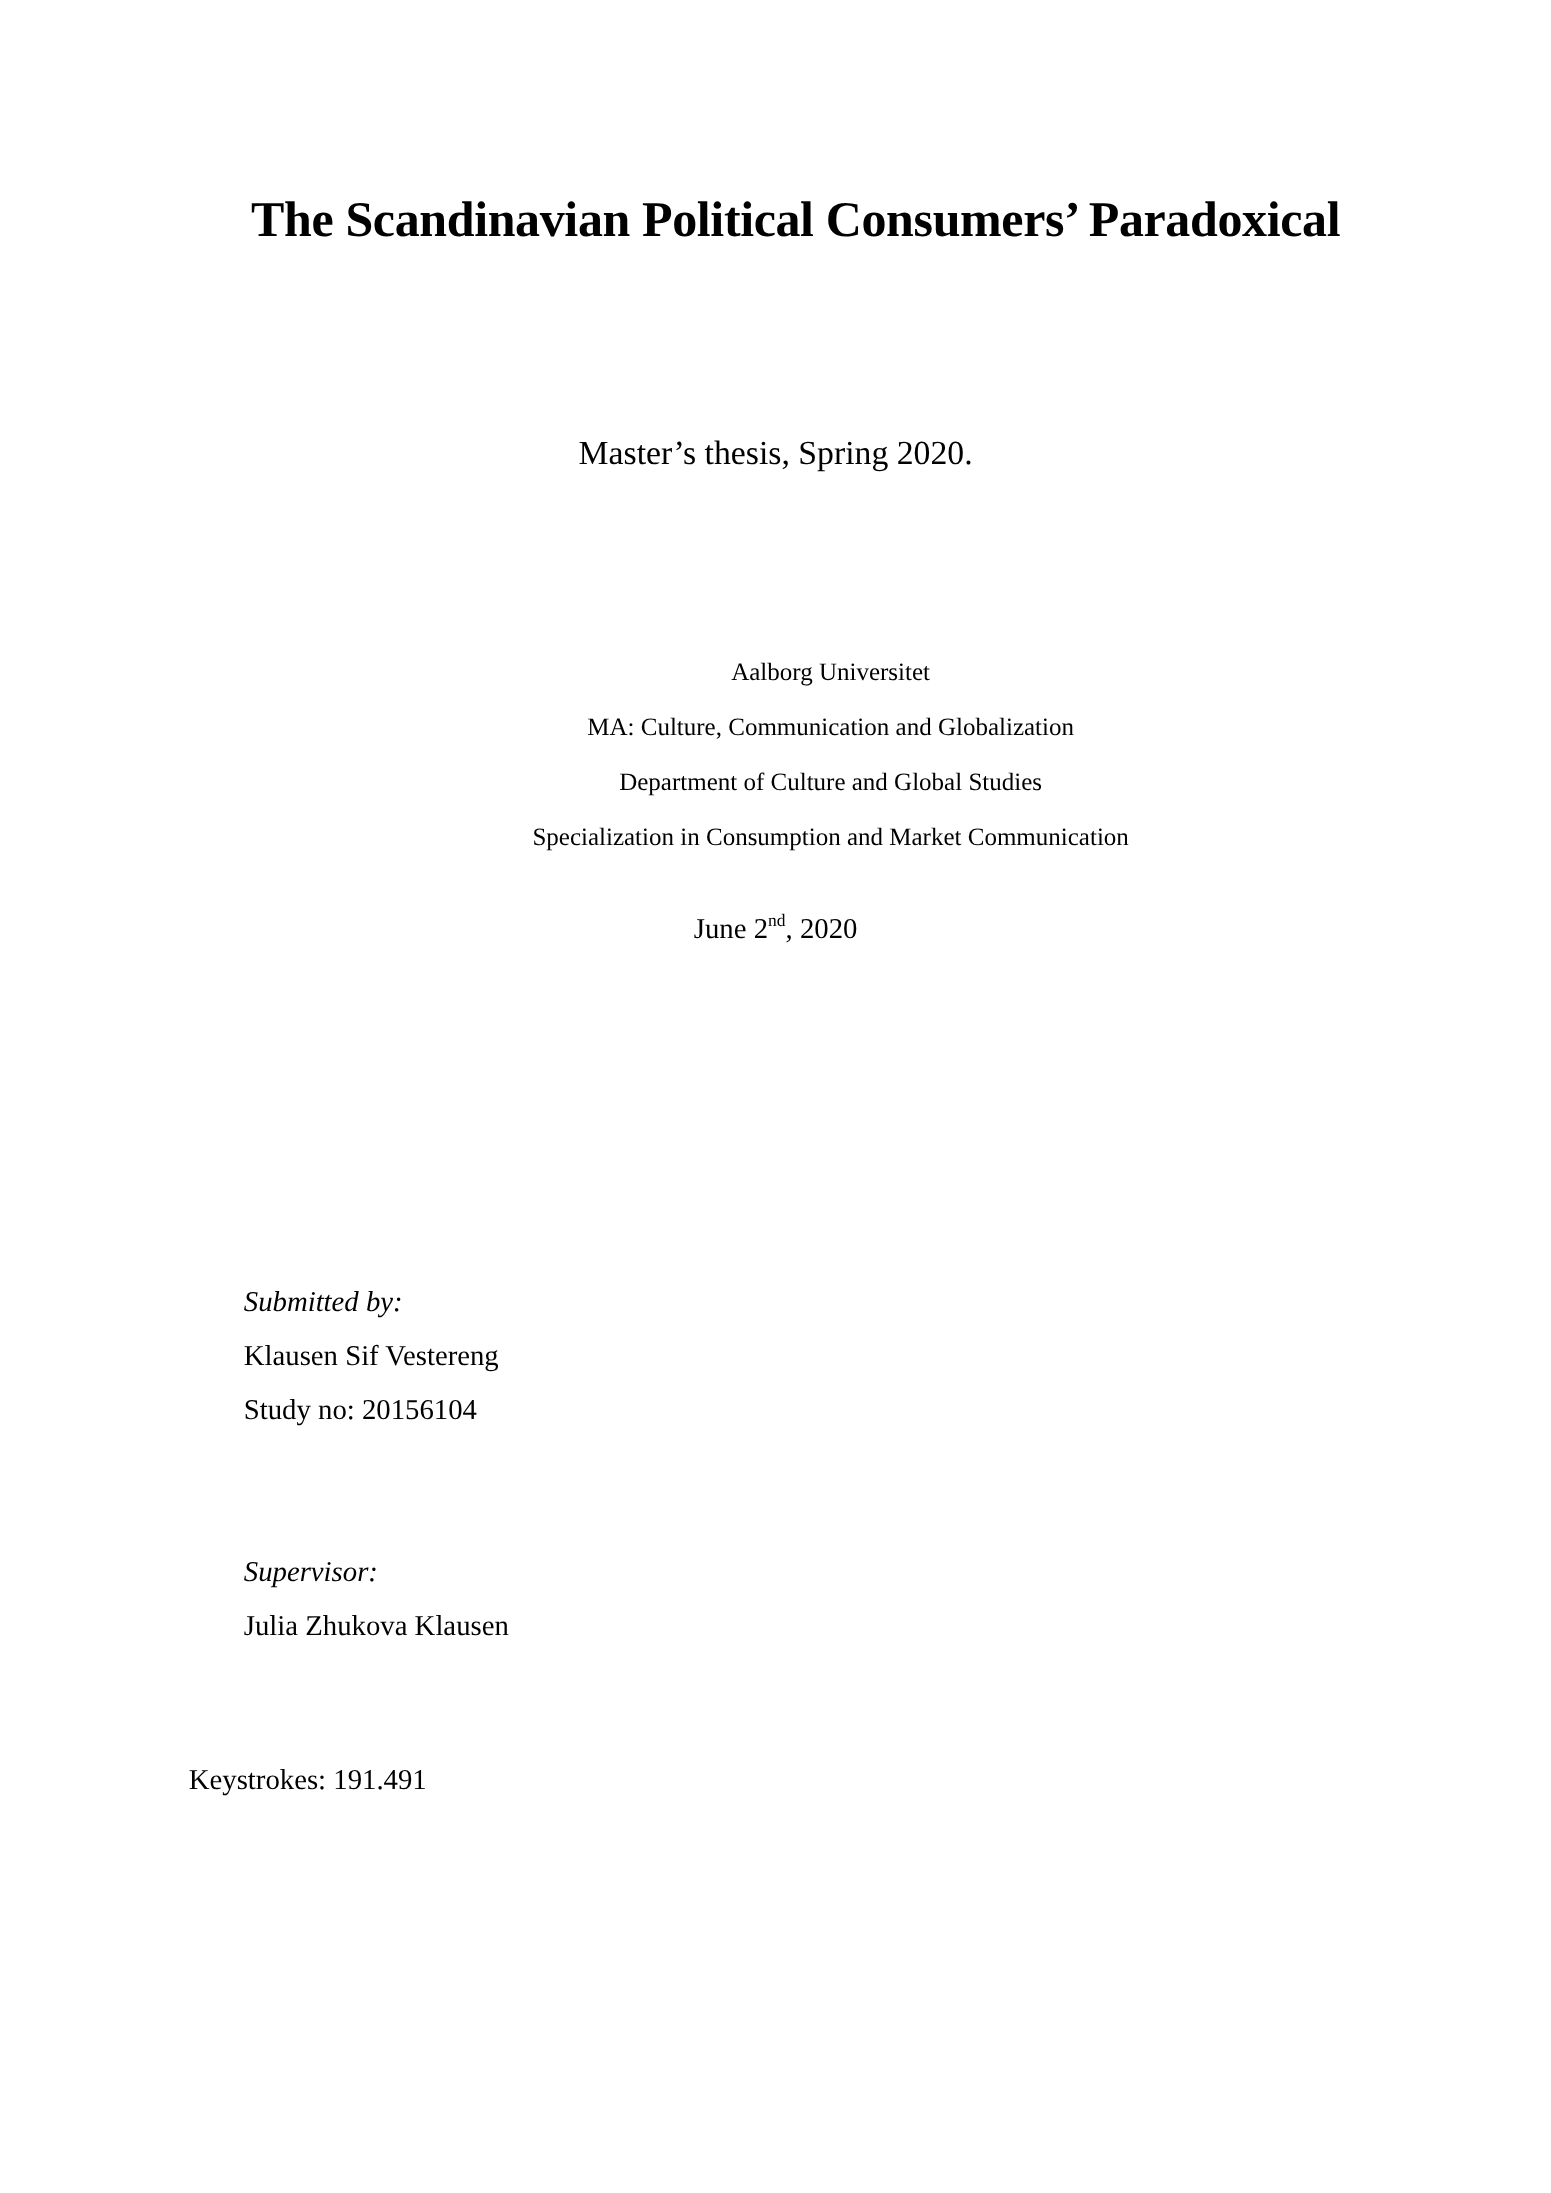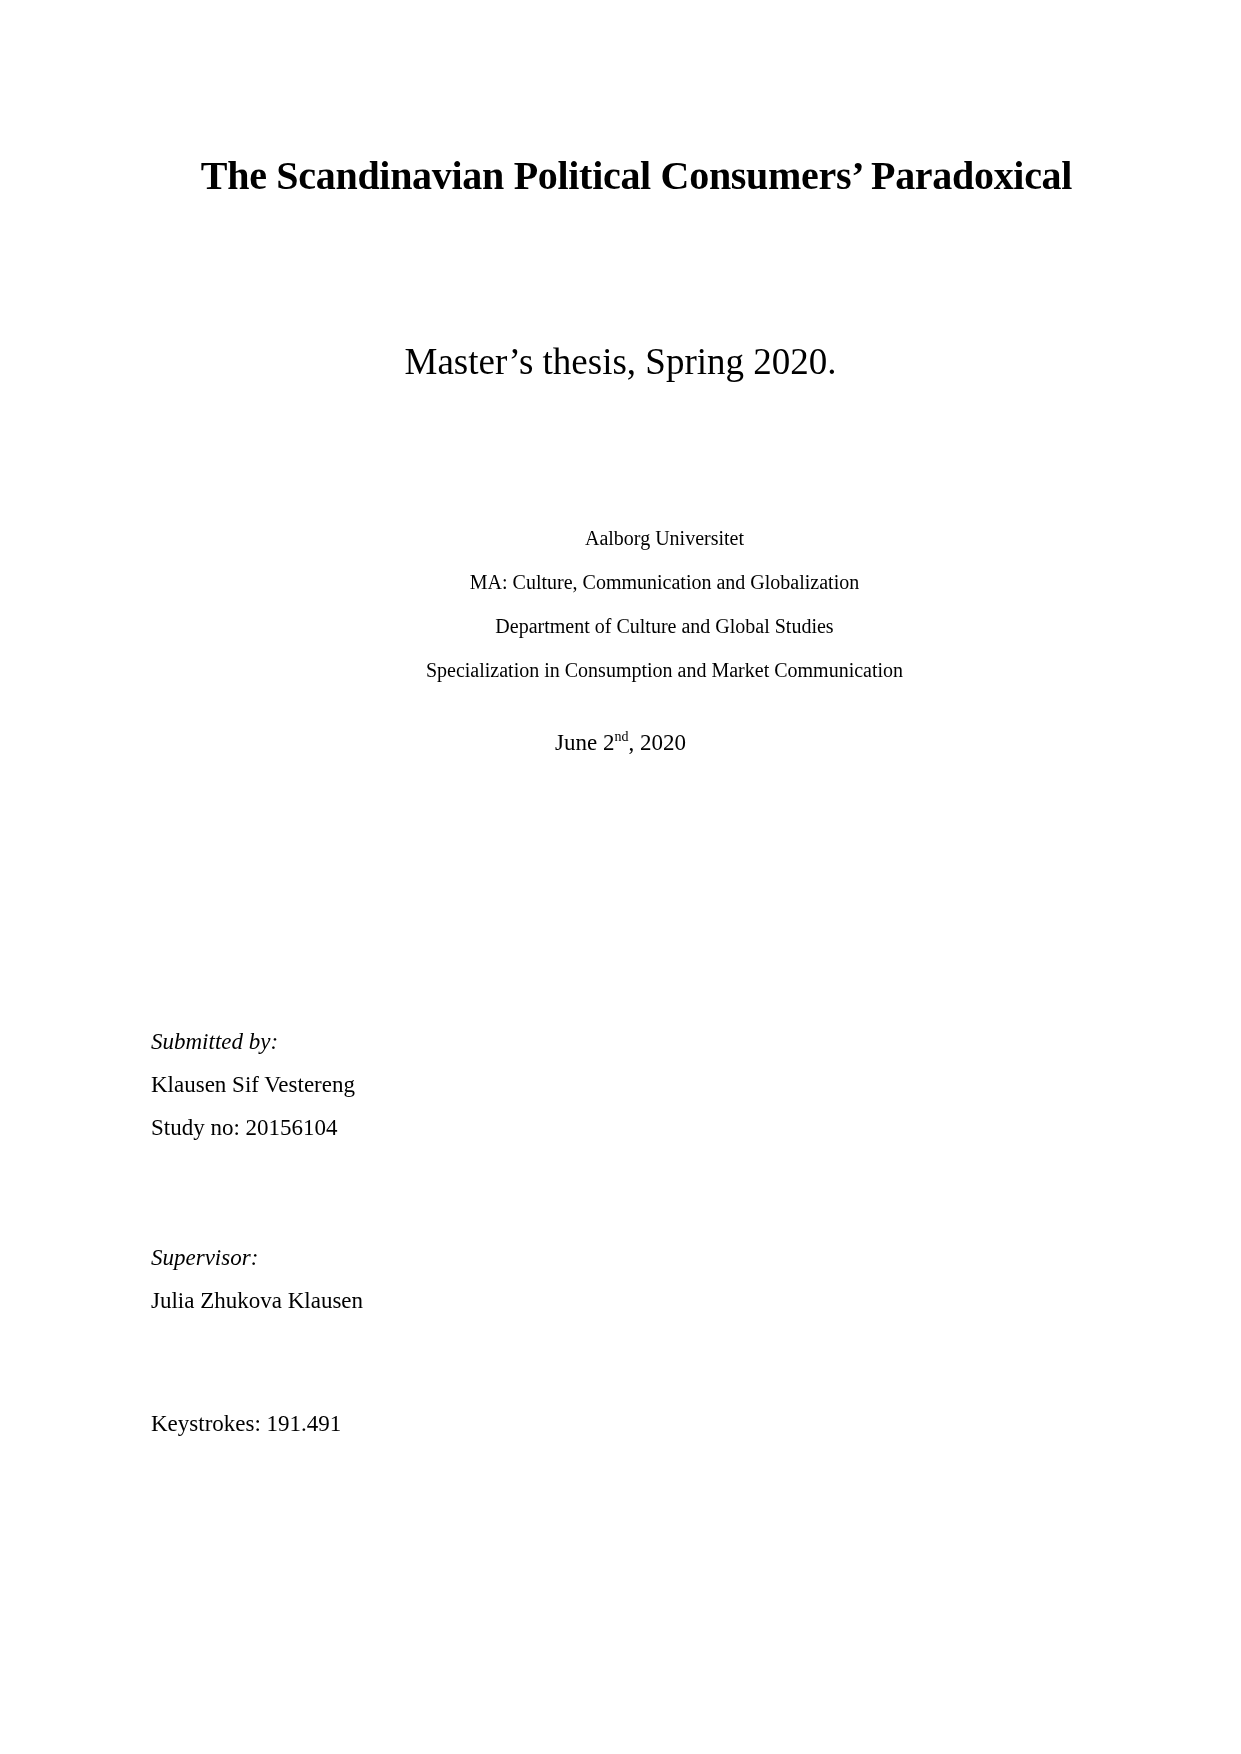--- a/index.html
+++ b/index.html
@@ -31,21 +31,21 @@
       line-height: 56px;
       letter-spacing: -0.3px;
       padding-left: 16px;
     }
     .title-line { display: block; }
     .subtitle {
       position: absolute;
       left: 0; top: 344px;
       width: 1241px;
       text-align: center;
-      font-size: 37px;
+      font-size: 27px;
       line-height: 36px;
     }
     .affil {
       position: absolute;
       left: 0; top: 516px;
       width: 1241px;
       text-align: center;
       font-size: 20px;
       line-height: 44px;
       padding-left: 44px;
@@ -65,21 +65,21 @@
       position: relative;
       top: -9px;
       margin-top: 35px;
     }
     .block {
       position: absolute;
       left: 151px;
       font-size: 23px;
       line-height: 43px;
     }
-    .block-line { display: block; }
+    .block-line { display: block; margin-left: 44px; }
     .italic { font-style: italic; }
     .submitted { top: 1020px; }
     .supervisor { top: 1236px; }
     .keystrokes { top: 1402px; }
   </style>
 </head>
 <body>
 
 <div class="page">
 

